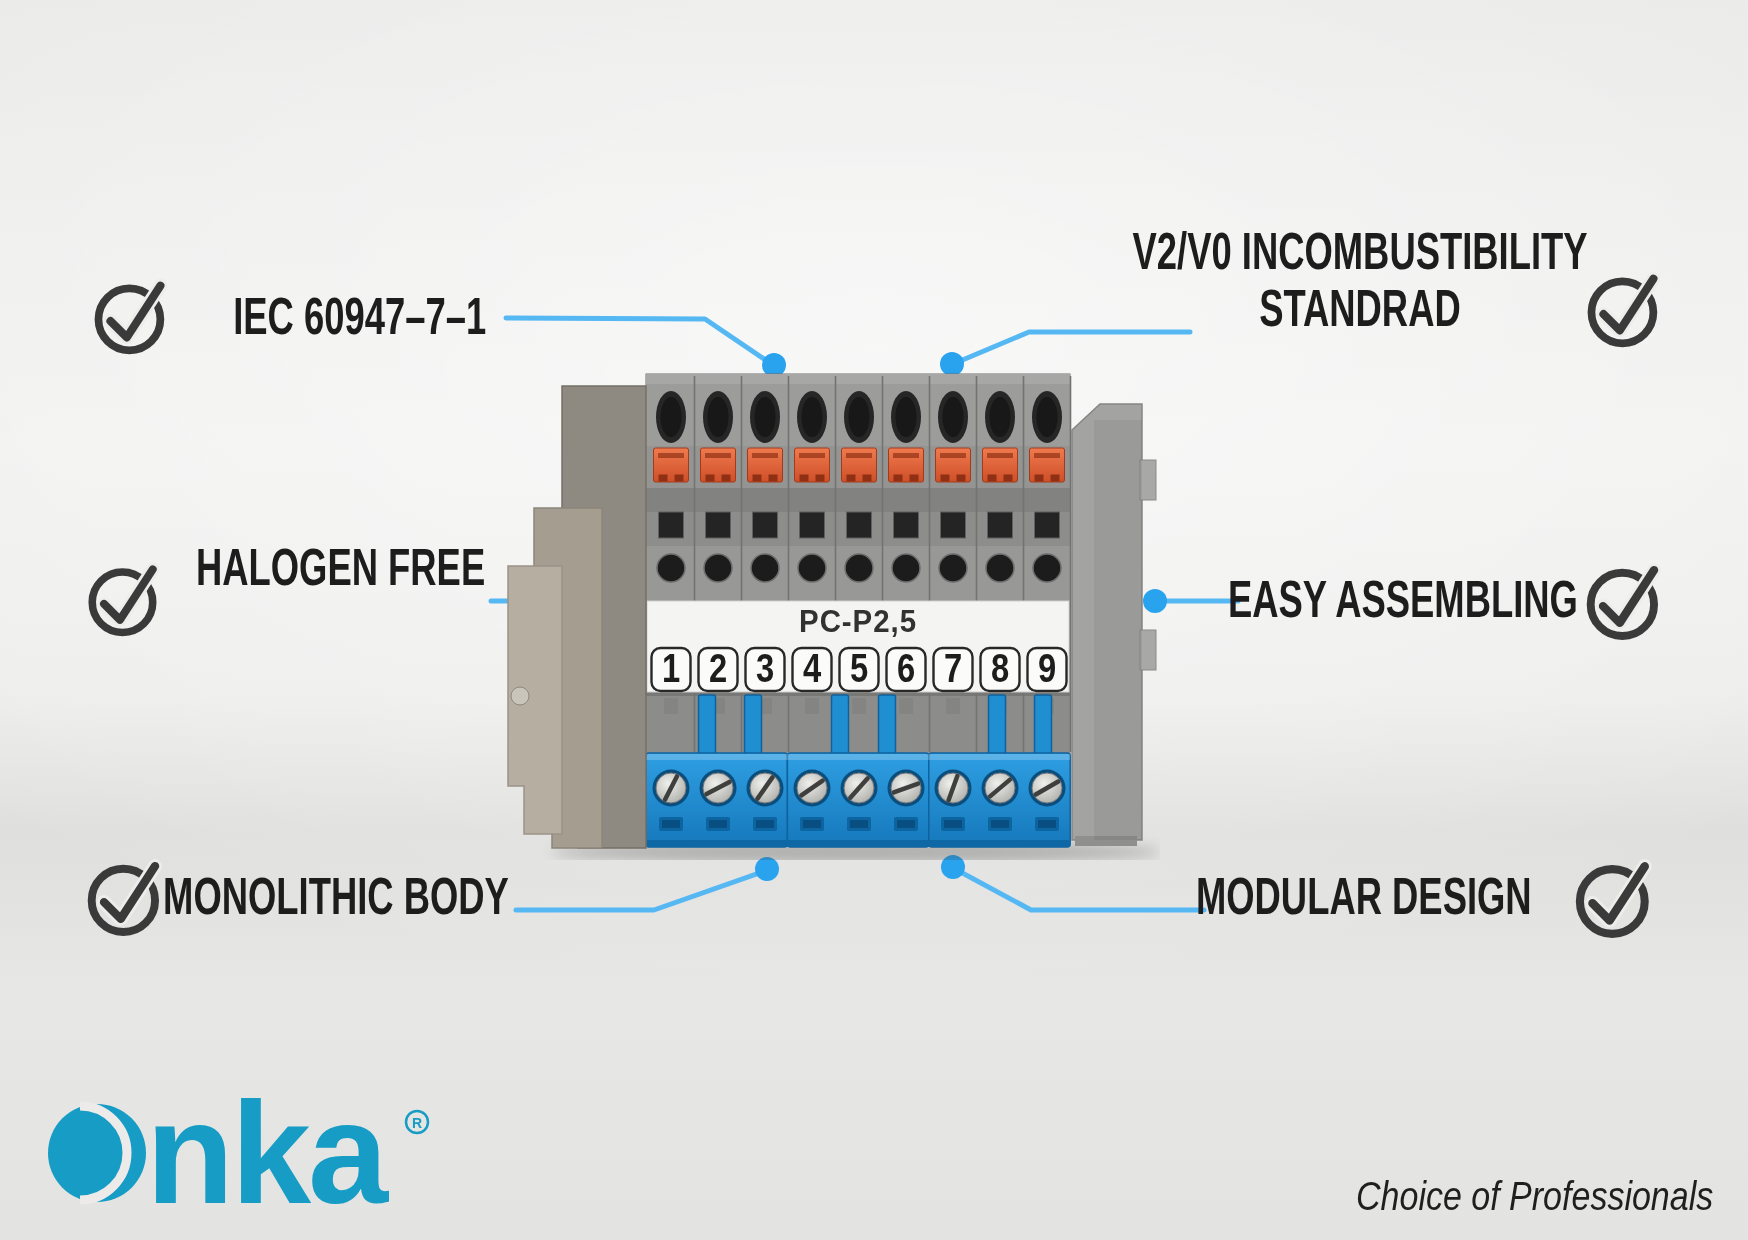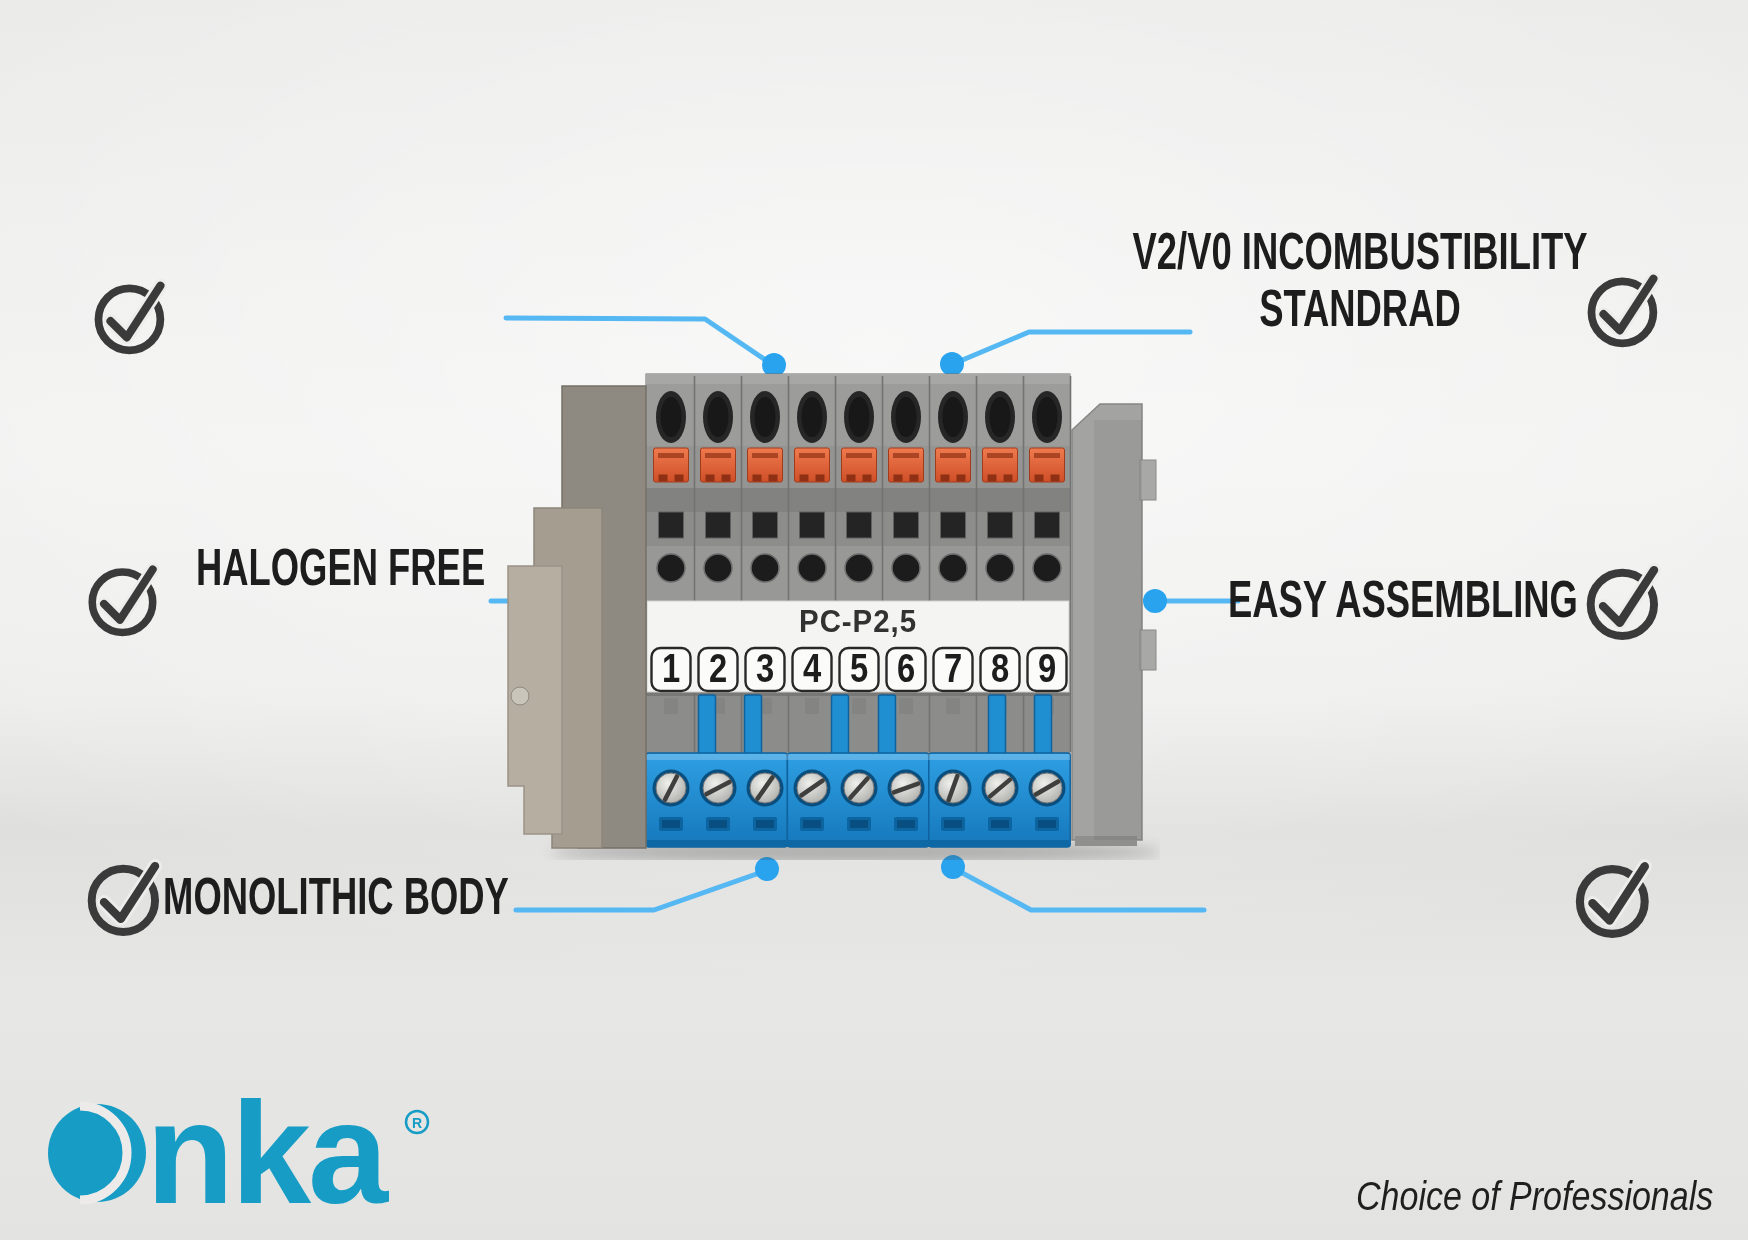--- a/index.html
+++ b/index.html
@@ -365,32 +365,38 @@
       </svg>
   </div>
   <div class="icon" style="left:1570px;top:852px;width:90px;height:90px;">
     <svg viewBox="0 0 100 100">
         <circle class="chk-circle" cx="47" cy="55" r="36"></circle>
         <path class="chk-gap" d="M25,57 44,76 83,16"></path>
         <path class="chk-tick" d="M25,57 44,76 83,16"></path>
       </svg>
   </div>
 
+  <div class="flabel" style="left:212px;top:283px;width:295px;height:66px;">
+    <span class="tx">IEC 60947–7–1</span>
+  </div>
   <div class="flabel two" style="left:1128px;top:222px;width:464px;height:116px;">
     <span class="tx">V2/V0 INCOMBUSTIBILITY</span>
     <span class="tx">STANDRAD</span>
   </div>
   <div class="flabel" style="left:198px;top:536px;width:285px;height:62px;">
     <span class="tx">HALOGEN FREE</span>
   </div>
   <div class="flabel" style="left:172px;top:864px;width:327px;height:64px;">
     <span class="tx">MONOLITHIC BODY</span>
   </div>
   <div class="flabel" style="left:1243px;top:568px;width:320px;height:62px;">
     <span class="tx">EASY ASSEMBLING</span>
+  </div>
+  <div class="flabel" style="left:1205px;top:864px;width:318px;height:64px;">
+    <span class="tx">MODULAR DESIGN</span>
   </div>
 
   <svg id="logo" viewBox="0 0 400 170">
     <circle class="logo-fill" cx="57" cy="73" r="49"></circle>
     <path d="M40,26 A47,47 0 0 1 40,120" fill="none" stroke="#ecebe9" stroke-width="9"></path>
     <text id="logoRest" class="logo-fill" x="106" y="123" font-size="144" font-weight="bold" letter-spacing="-3">nka</text>
     <circle class="logo-stroke" cx="377" cy="42" r="11" stroke-width="2.5"></circle>
     <text class="logo-fill" x="377" y="47.5" font-size="14" font-weight="bold" text-anchor="middle">R</text>
   </svg>
   <div id="tagline">

